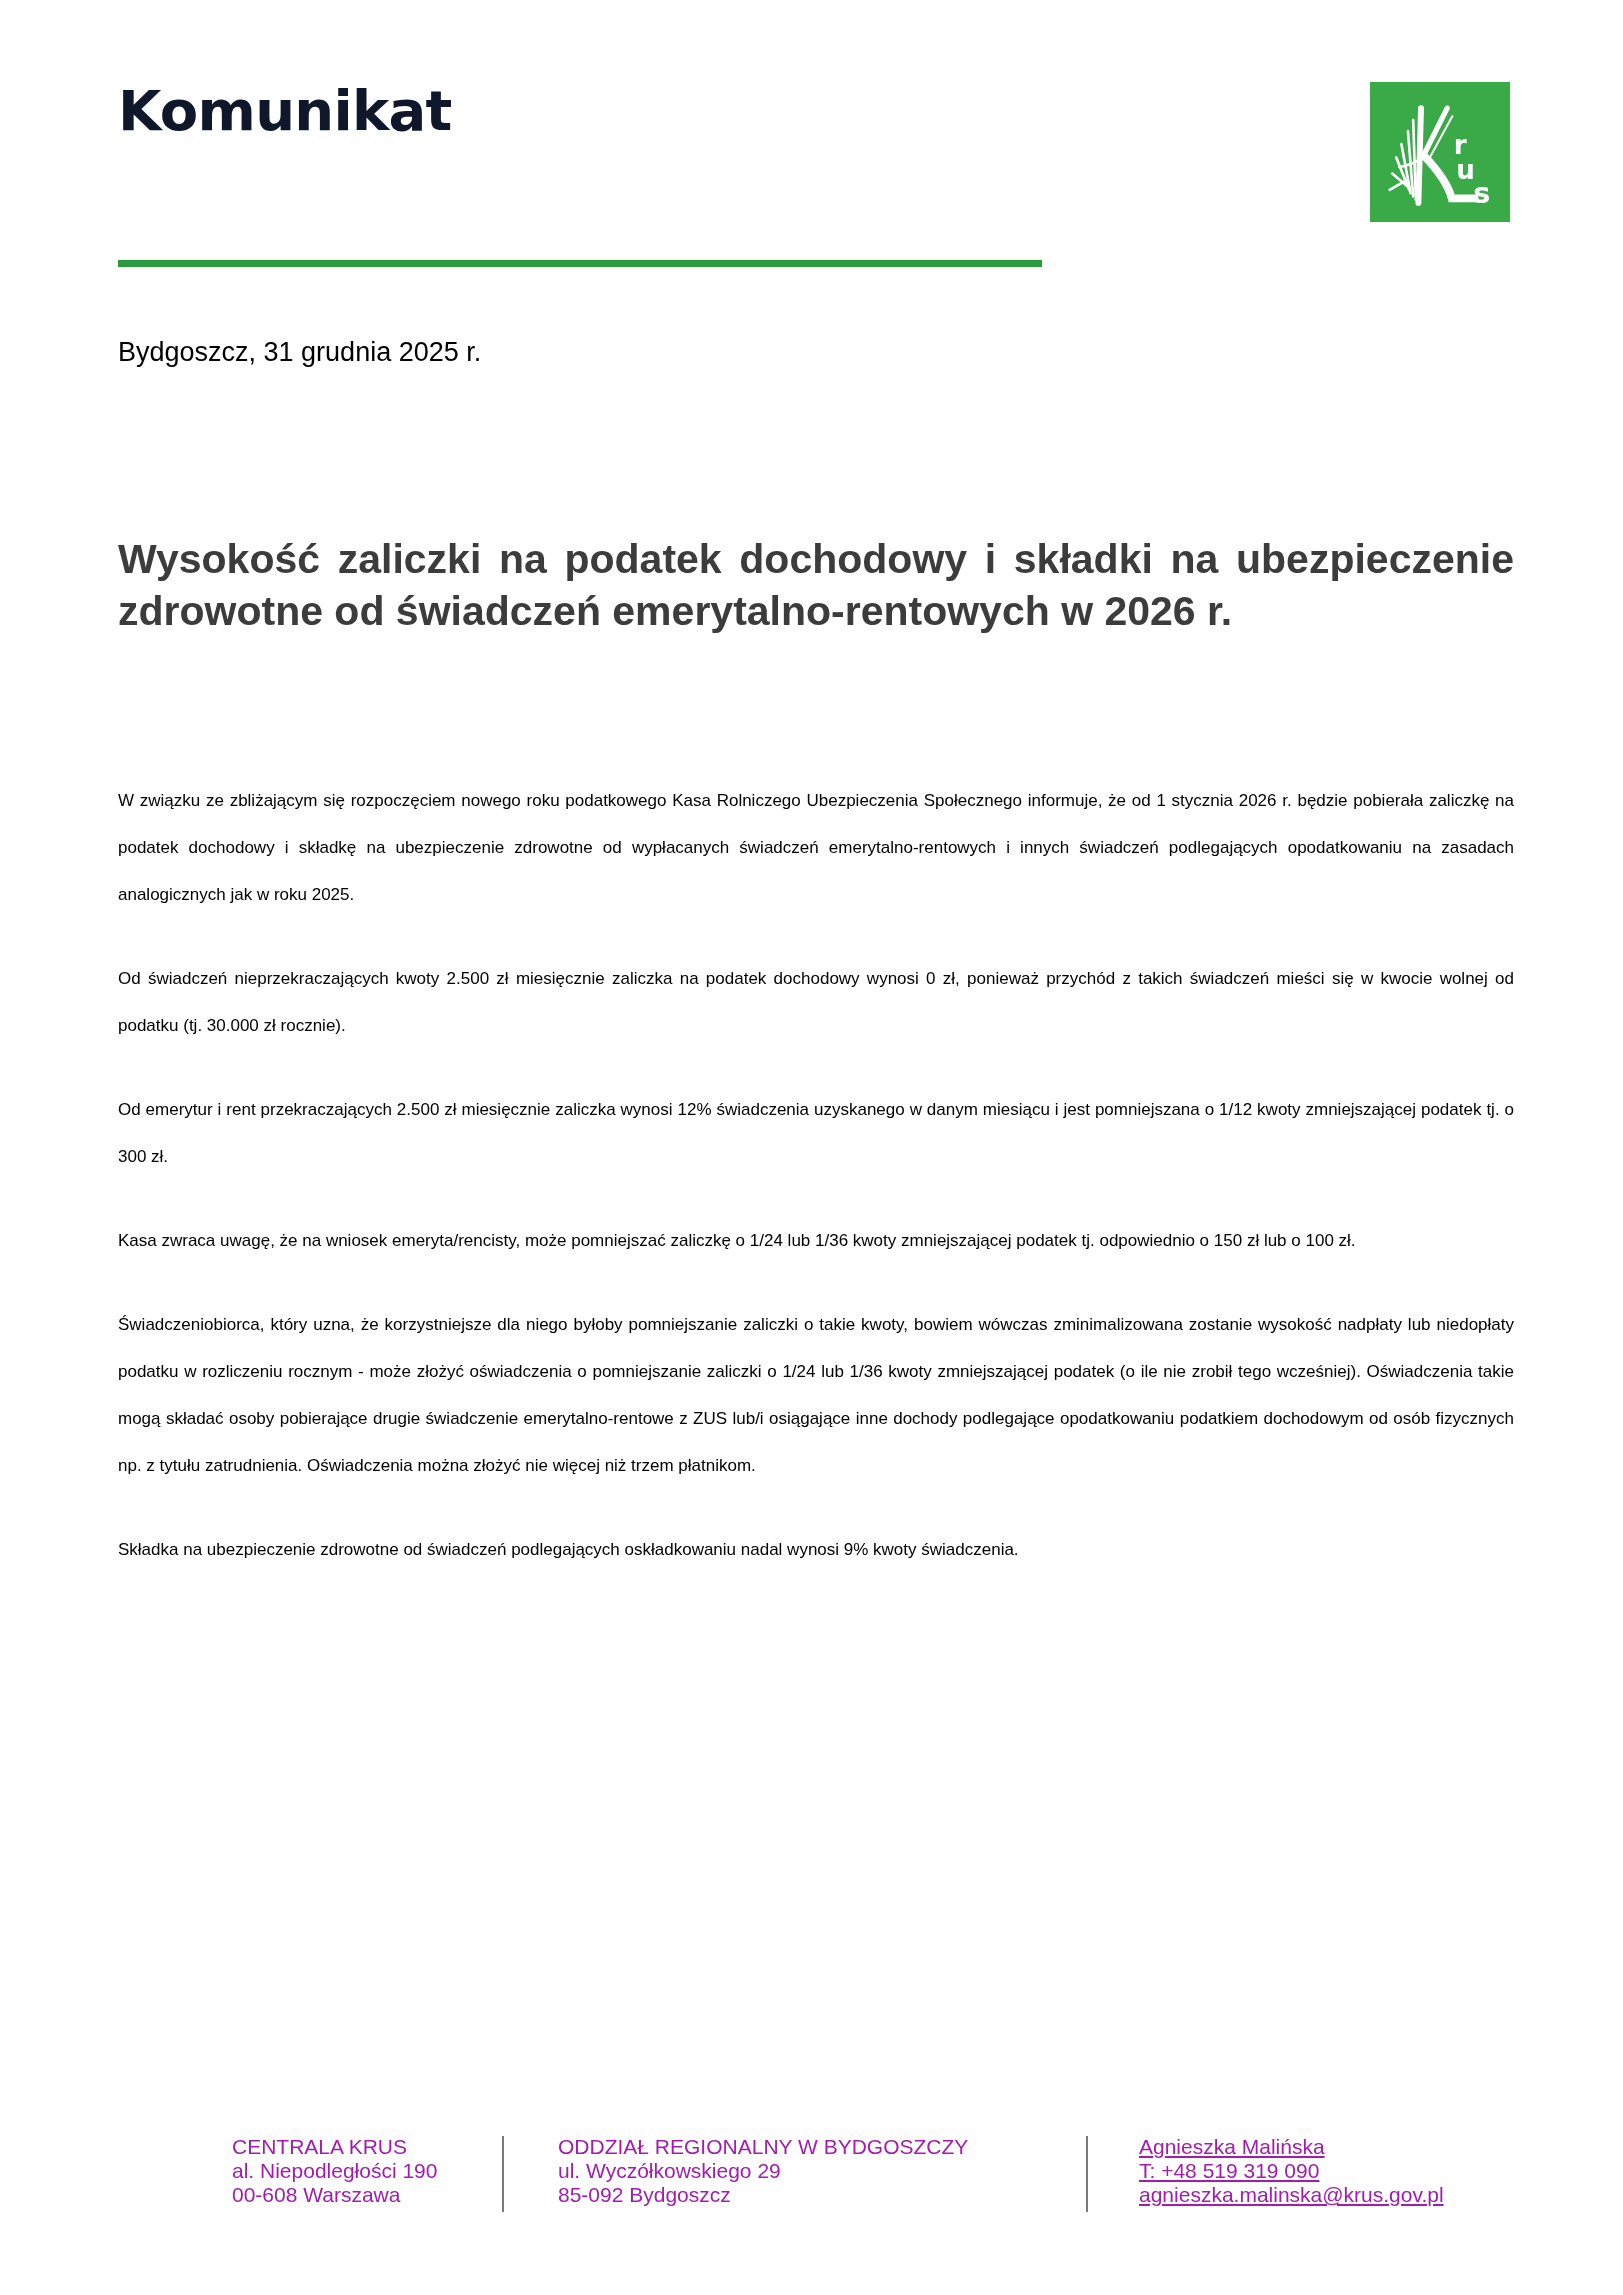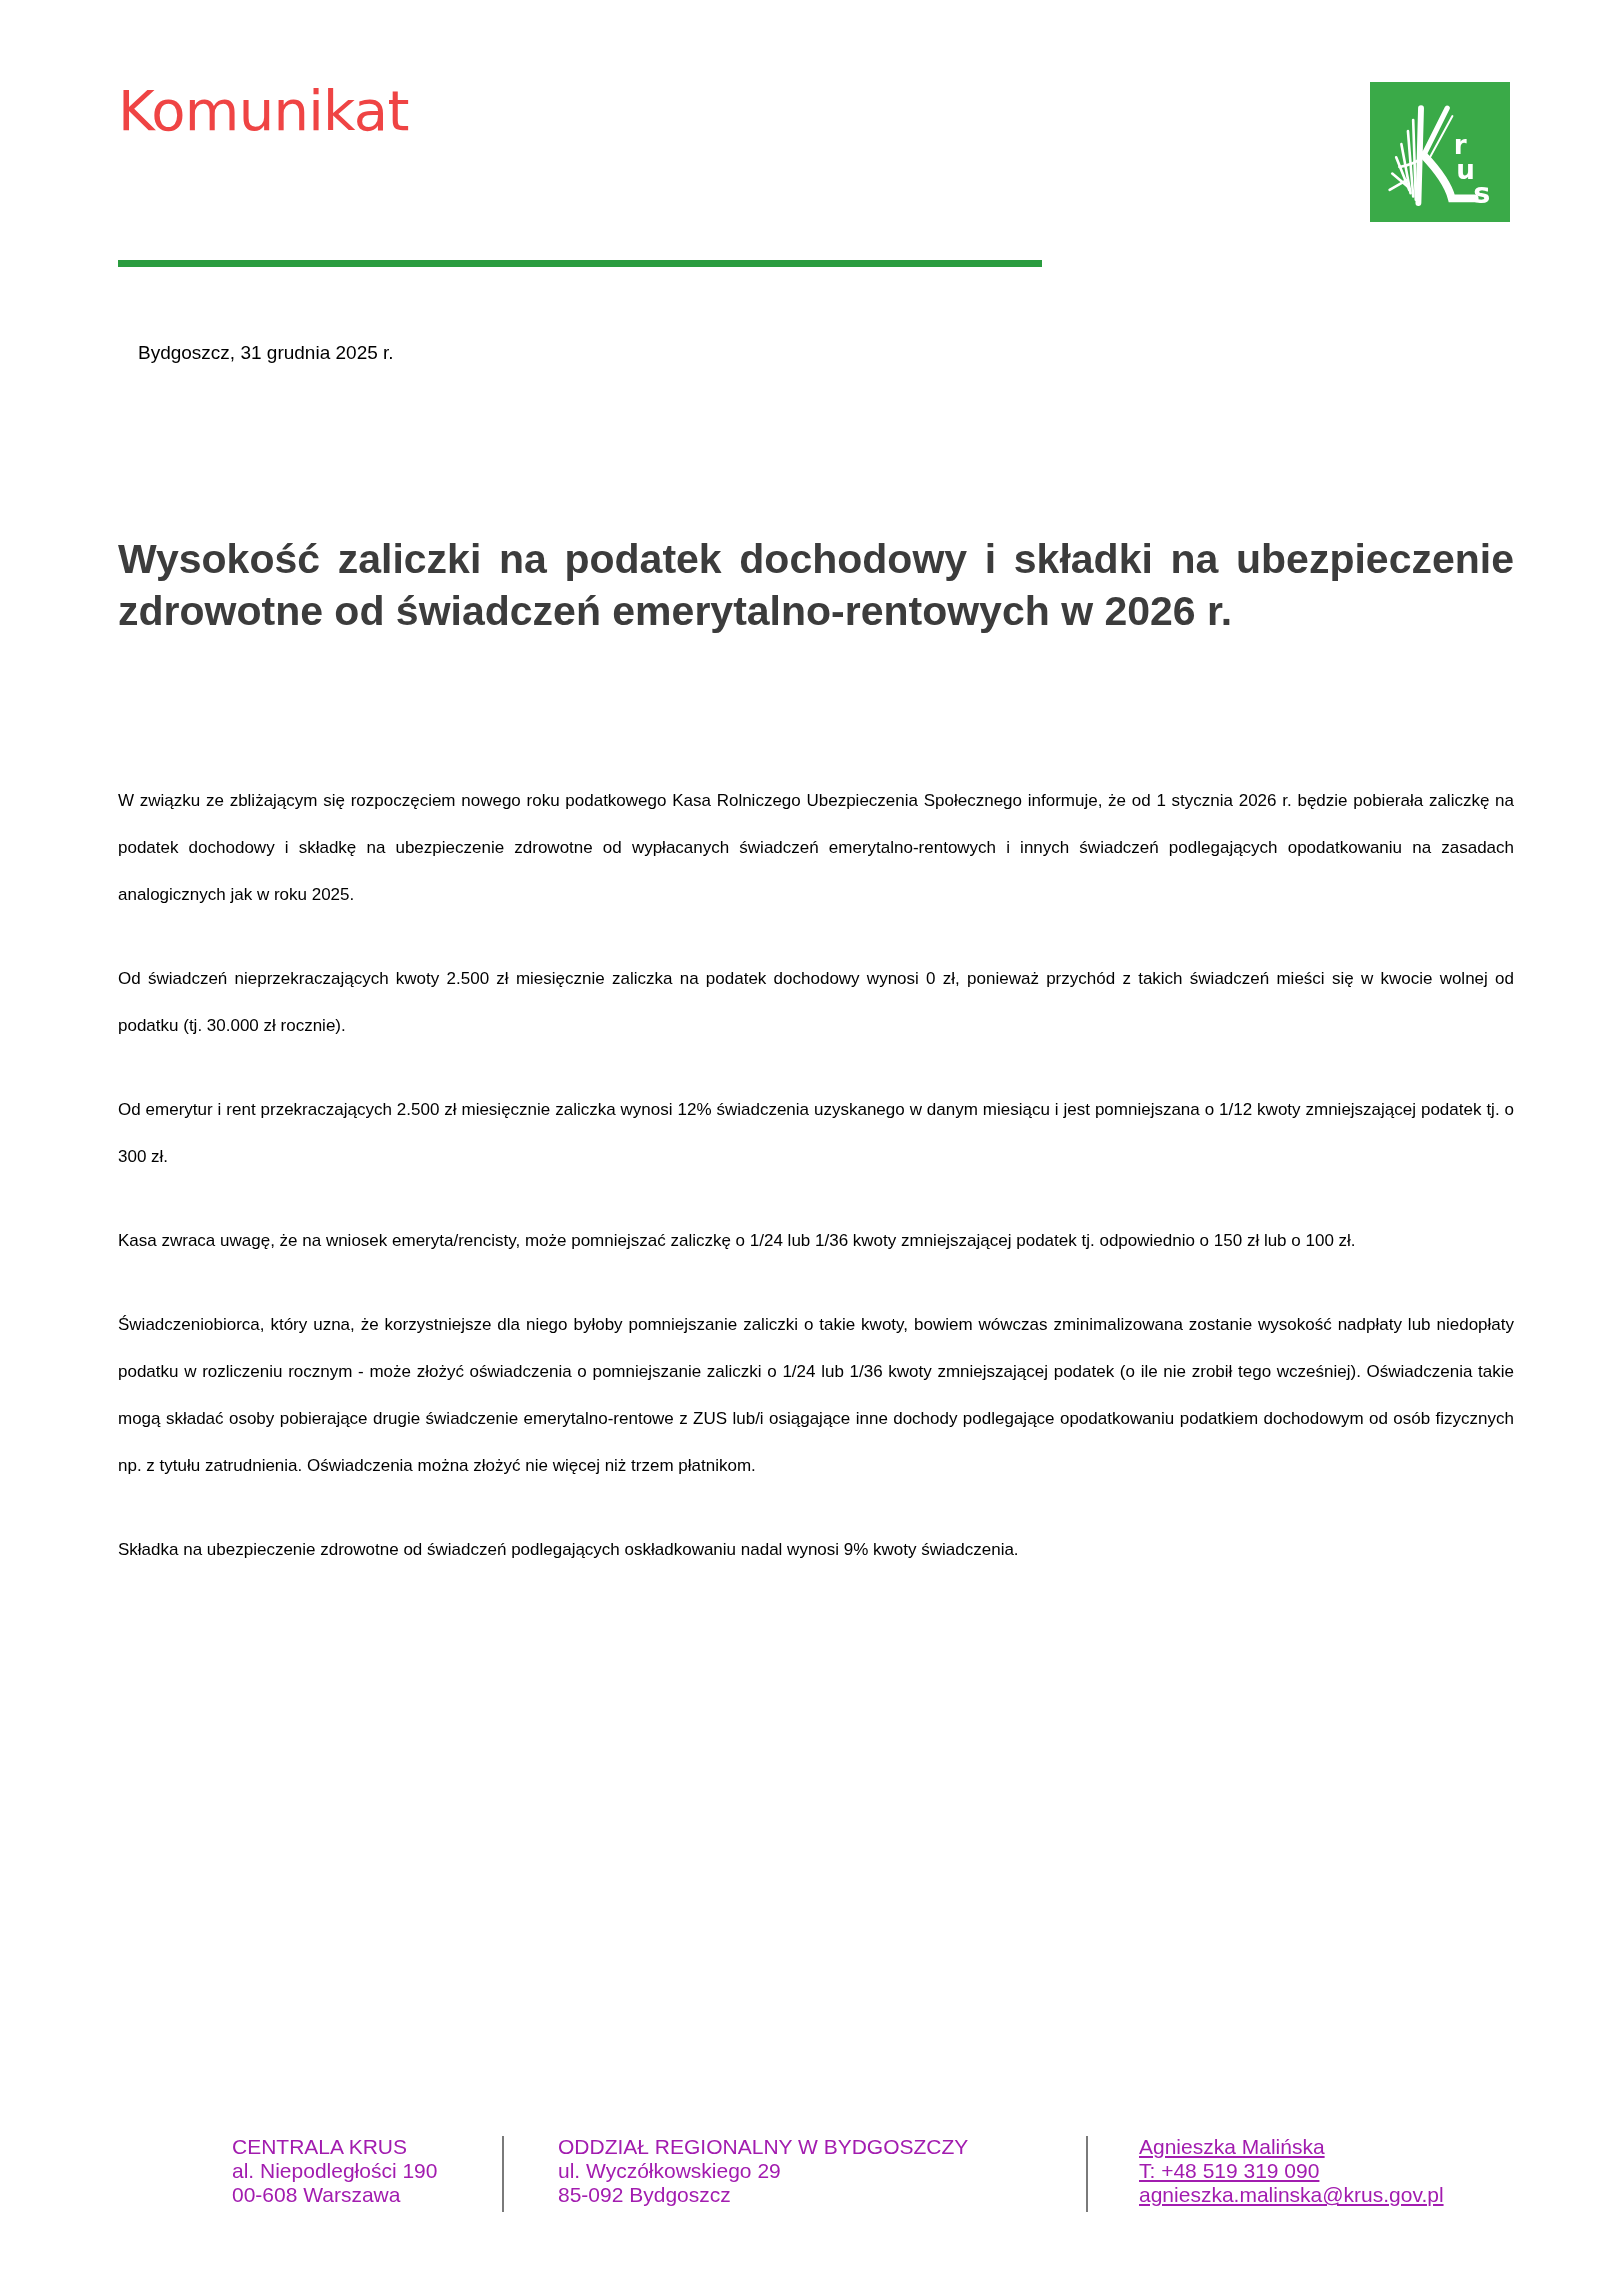--- a/index.html
+++ b/index.html
@@ -1,22 +1,22 @@
 <!DOCTYPE html>
 <html style="font-size:10.5px"><head>
   <meta charset="utf-8">
   <style>
     html, body { margin: 0; padding: 0; background: #ffffff; }
     body { width: 1623px; height: 2295px; position: relative; overflow: hidden; font-family: "Liberation Sans", sans-serif; color: #000; }
-    .header-title { position: absolute; left: 118px; top: 75px; font-family: "DejaVu Sans", sans-serif; font-weight: normal; color: #ef4444; font-size: 56px; line-height: 71px; letter-spacing: -0.7px; }
+    .header-title { position: absolute; left: 118px; top: 75px; font-family: "DejaVu Sans", sans-serif; font-weight: bold; color: #0f172a; font-size: 56px; line-height: 71px; letter-spacing: -0.7px; }
     .header-title div { white-space: nowrap; }
     .header-rule { position: absolute; left: 118px; top: 260px; width: 924px; height: 6.5px; background: #2a9c3f; }
     .logo { position: absolute; left: 1370px; top: 82px; width: 140px; height: 140px; background: #3aaa48; }
     .logo svg { width: 100%; height: 100%; display: block; }
-    .date { position: absolute; left: 118px; top: 334px; font-size: 19px; line-height: 37px; margin-left: 20px; }
+    .date { position: absolute; left: 118px; top: 334px; font-size: 27px; line-height: 37px; }
     .doc-title { position: absolute; left: 118px; top: 503px; width: 1396px; font-weight: bold; color: #3c3c3c; font-size: 41px; line-height: 52px; text-align: justify; text-align-last: left; margin-top: 30px; }
     .body { position: absolute; left: 118px; top: 777px; width: 1396px; font-size: 17px; line-height: 47px; text-align: justify; }
     .body p { margin: 0 0 37px 0; }
     .footer { position: absolute; left: 0; top: 2135px; width: 1302px; height: 79px; color: #a21caf; font-size: 21px; line-height: 24px; padding-left: 11px; }
     .footer .col { position: absolute; top: 0; white-space: nowrap; }
     .footer .sep { position: absolute; top: 1.3px; width: 2px; height: 76px; background: #7a7a7a; }
   </style>
 </head>
 <body>
 

